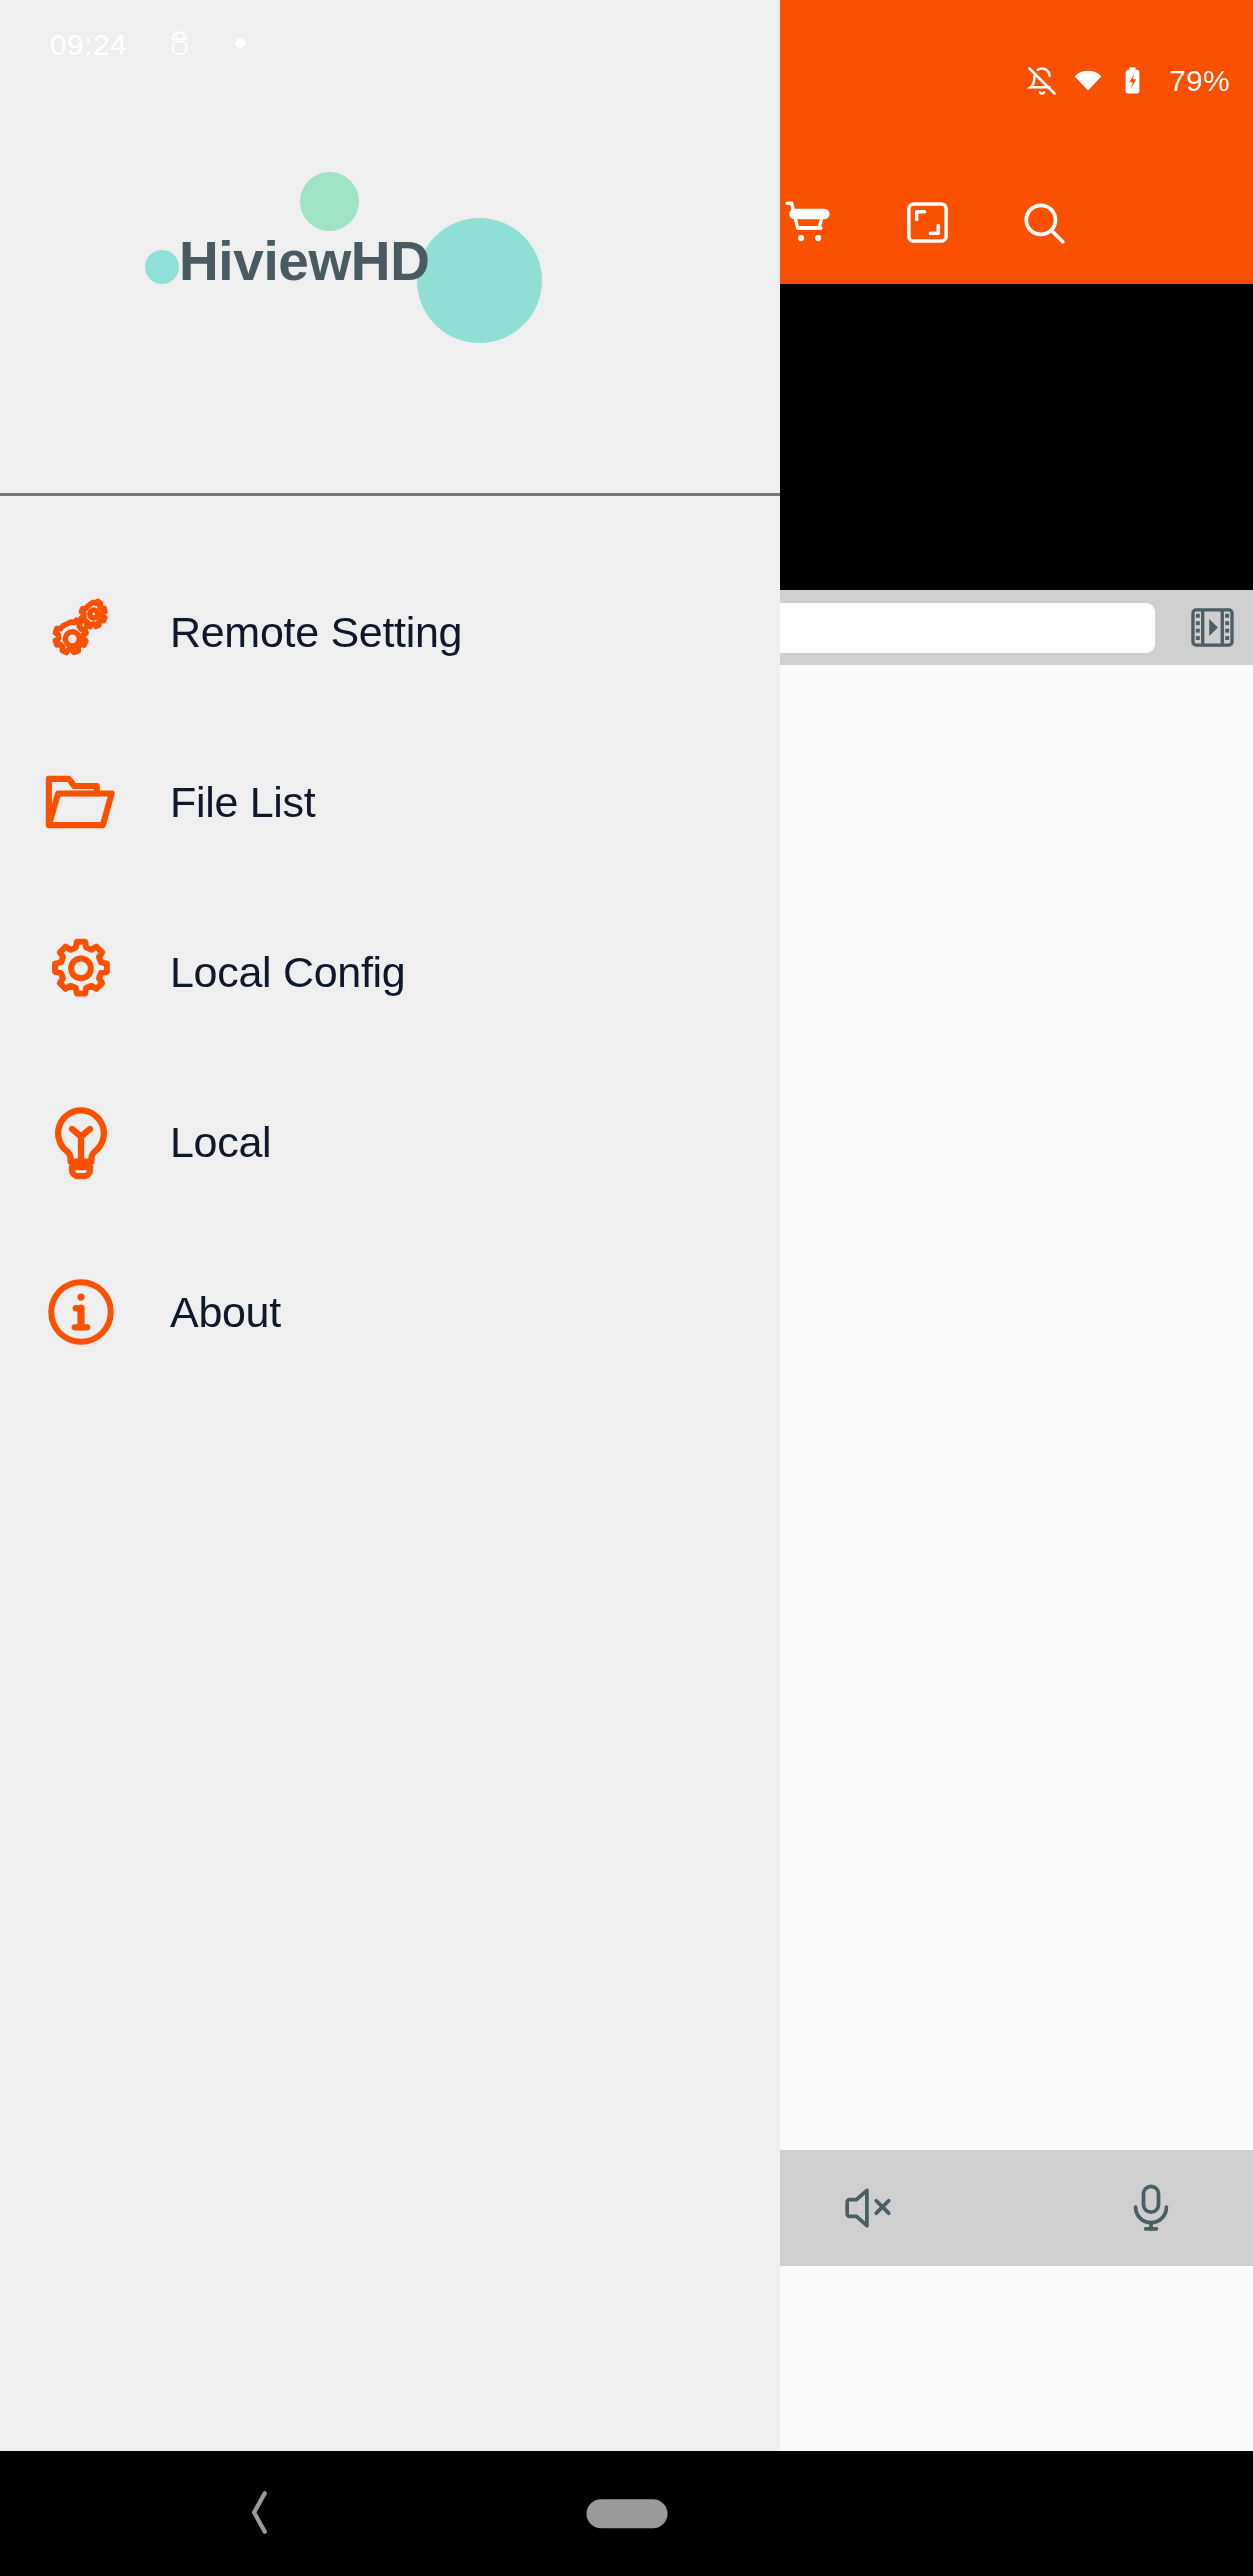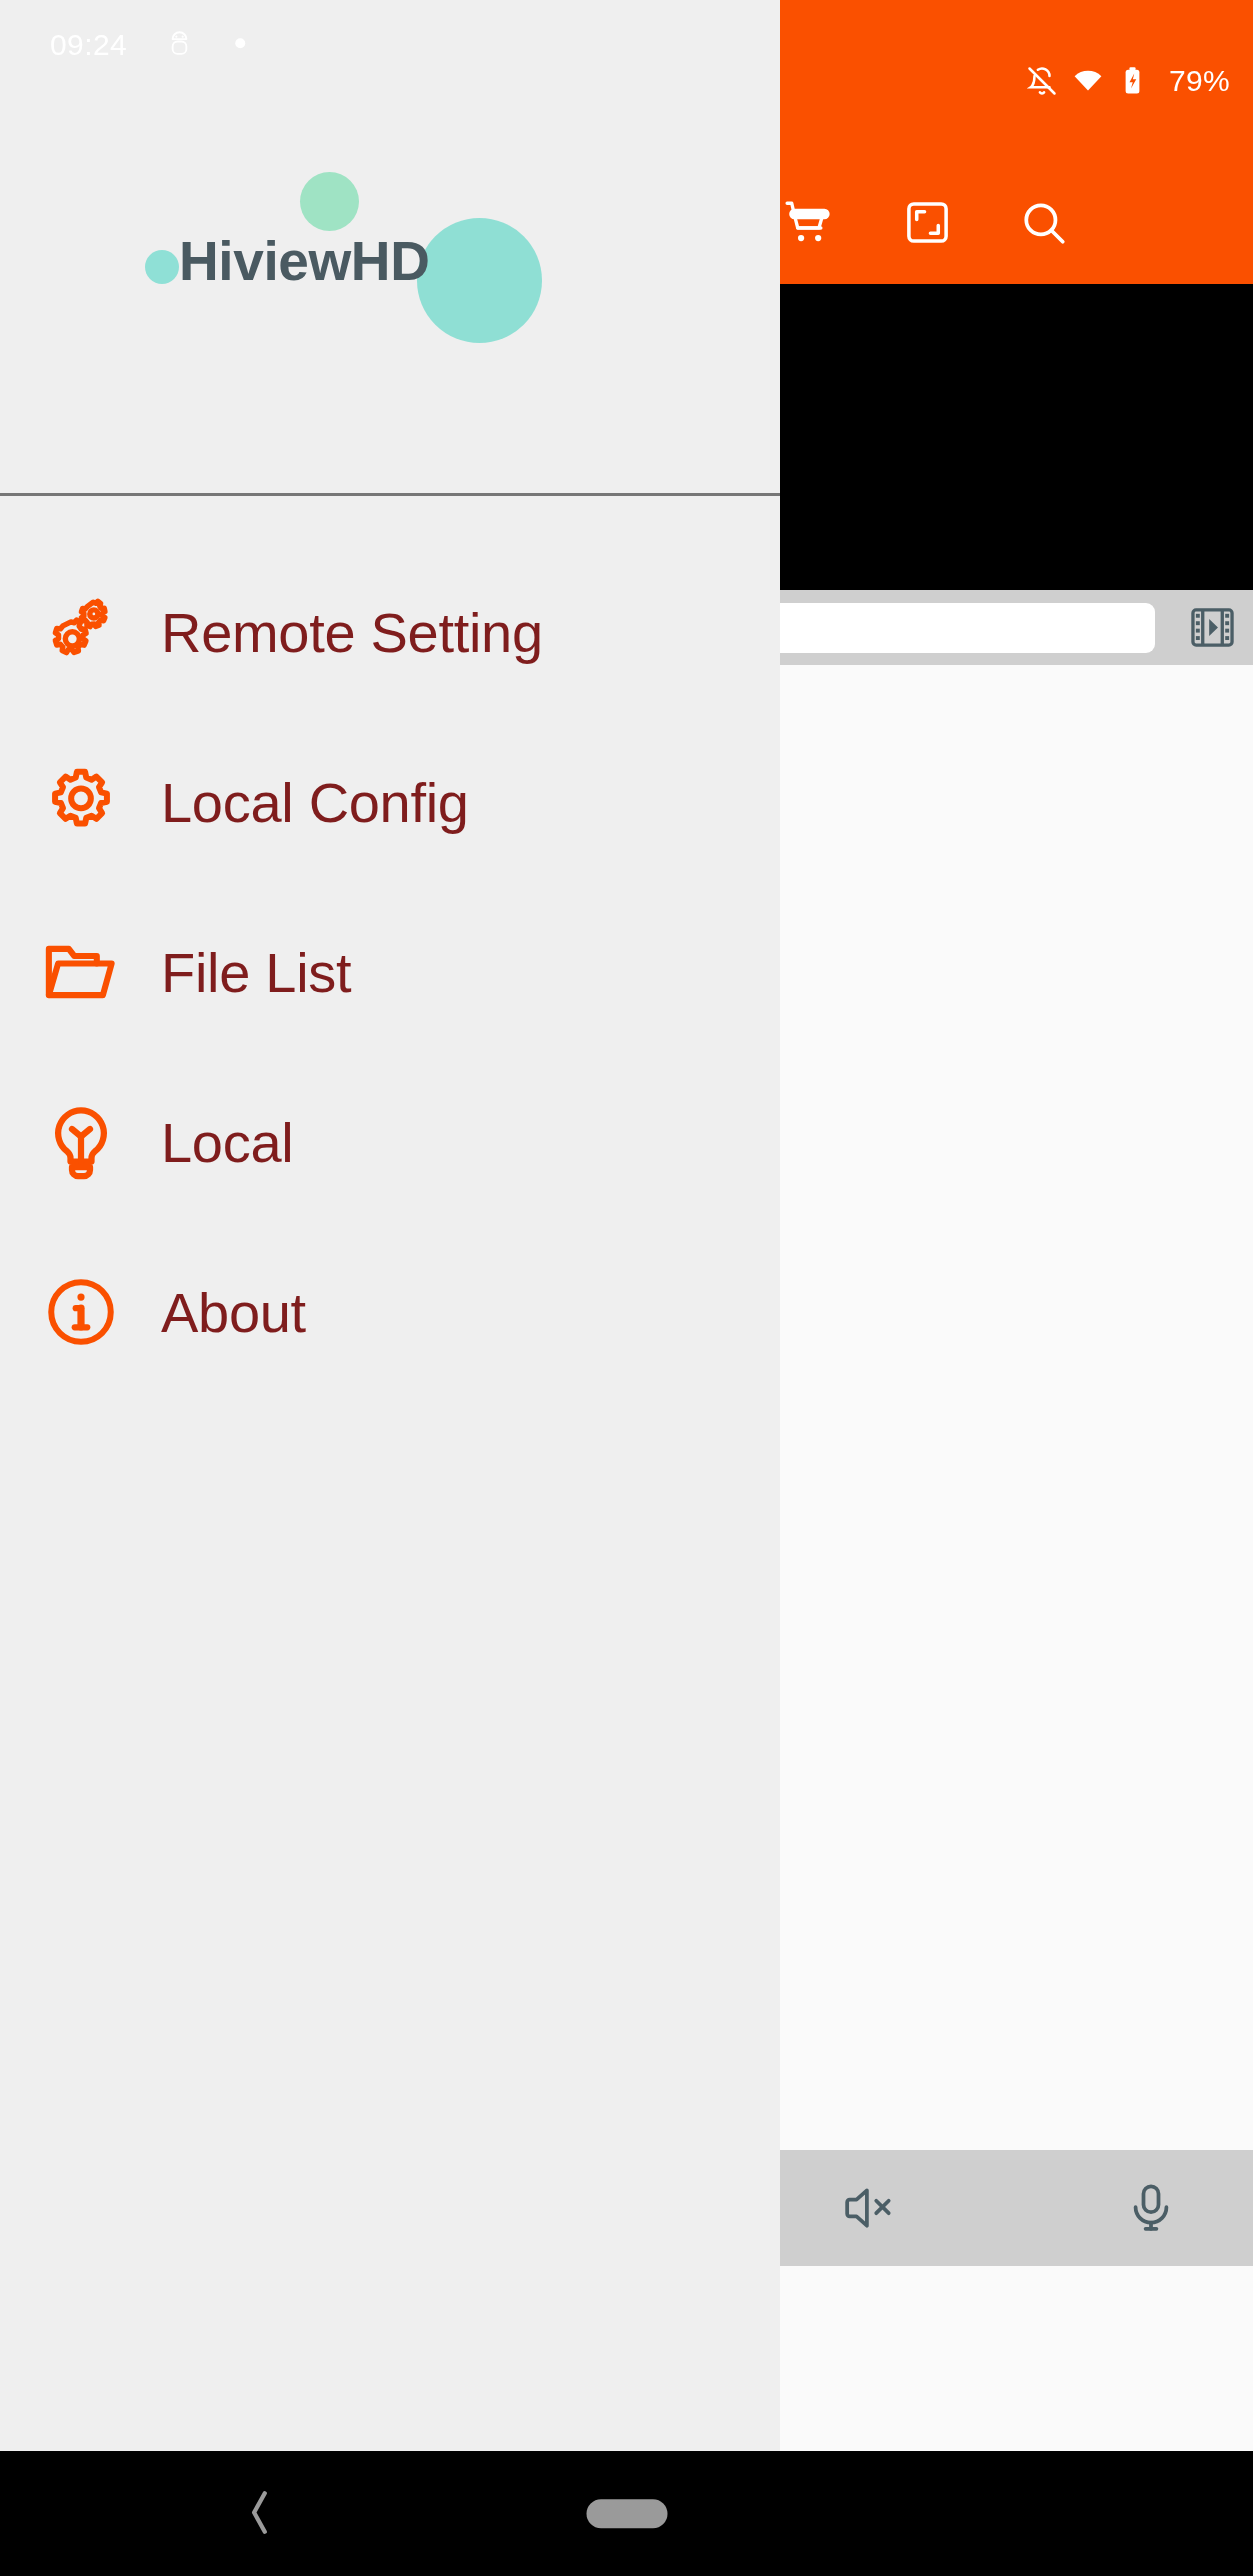--- a/index.html
+++ b/index.html
@@ -116,21 +116,21 @@
   
   #drawer-menu { position:absolute; left:0; top:547px; width:780px; }
   .menu-item {
     height:170px; display:flex; align-items:center; cursor:pointer;
   }
   .menu-icon {
     width:161px; display:flex; align-items:center; justify-content:center;
     flex:0 0 161px;
   }
   .menu-label {
-    font-size:56px; color:#7f1d1d; letter-spacing:-0.3px;
+    font-size:43px; color:#0f172a; letter-spacing:-0.3px;margin-left:9px;
   }
 
   
   #navbar {
     position:absolute; left:0; top:2451px; width:1253px; height:125px;
     background:#000; display:flex; align-items:center;
   }
   #nav-back { position:absolute; left:247px; top:50%; transform:translateY(-50%); cursor:pointer; }
   #nav-home {
     position:absolute; left:50%; top:50%; transform:translate(-50%,-50%);
@@ -277,36 +277,36 @@
           <circle cx="13.4" cy="19.8" r="3.1"></circle>
           <path d="M22.6 3.6l1.2.5.9-.9 1.2 1-.4 1.2.7 1 1.3-.1.3 1.5-1.1.6v1.3l1.1.7-.6 1.4-1.3-.2-.9.9.2 1.3-1.5.5-.6-1.1-1.3.1-.6 1.1-1.4-.7.2-1.2-.9-.9-1.2.3-.5-1.5 1.1-.6v-1.3l-1.1-.6.5-1.5 1.2.2.9-1z"></path>
           <circle cx="22.9" cy="8.8" r="1.8"></circle>
         </svg>
       </span>
       <span class="menu-label">Remote Setting</span>
     </div>
 
     <div class="menu-item">
       <span class="menu-icon">
+        <svg width="73" height="68" viewBox="0 0 30 26" fill="none" stroke="#fa5000" stroke-width="2.5" stroke-linejoin="round" stroke-linecap="round">
+          <path d="M2 22.5V3.5h8.2l2.2 2.9h9.3v3.1"></path>
+          <path d="M2 22.5 5.8 9.5h22L24.2 22.5z"></path>
+        </svg>
+      </span>
+      <span class="menu-label">File List</span>
+    </div>
+
+    <div class="menu-item">
+      <span class="menu-icon">
         <svg width="72" height="72" viewBox="0 0 30 30" fill="none" stroke="#fa5000" stroke-width="2.5" stroke-linejoin="round">
           <path d="M13.3 2.4h3.4l.5 2.4 2.2.9 2-1.3 2.4 2.4-1.3 2 .9 2.2 2.4.5v3.4l-2.4.5-.9 2.2 1.3 2-2.4 2.4-2-1.3-2.2.9-.5 2.4h-3.4l-.5-2.4-2.2-.9-2 1.3-2.4-2.4 1.3-2-.9-2.2-2.4-.5v-3.4l2.4-.5.9-2.2-1.3-2 2.4-2.4 2 1.3 2.2-.9z"></path>
           <circle cx="15" cy="13.5" r="4.1"></circle>
         </svg>
       </span>
       <span class="menu-label">Local Config</span>
-    </div>
-
-    <div class="menu-item">
-      <span class="menu-icon">
-        <svg width="73" height="68" viewBox="0 0 30 26" fill="none" stroke="#fa5000" stroke-width="2.5" stroke-linejoin="round" stroke-linecap="round">
-          <path d="M2 22.5V3.5h8.2l2.2 2.9h9.3v3.1"></path>
-          <path d="M2 22.5 5.8 9.5h22L24.2 22.5z"></path>
-        </svg>
-      </span>
-      <span class="menu-label">File List</span>
     </div>
 
 
 
     <div class="menu-item">
       <span class="menu-icon">
         <svg width="70" height="75" viewBox="0 0 28 30" fill="none" stroke="#fa5000" stroke-width="2.5" stroke-linejoin="round" stroke-linecap="round">
           <path d="M14 2.2a9.1 9.1 0 0 0-5.6 16.3c.9.8 1.4 1.6 1.4 2.7v1.4h8.4v-1.4c0-1.1.5-1.9 1.4-2.7A9.1 9.1 0 0 0 14 2.2z"></path>
           <path d="M10.4 9.6 14 12.6l3.6-3"></path>
           <line x1="14" y1="12.6" x2="14" y2="22.6"></line>

